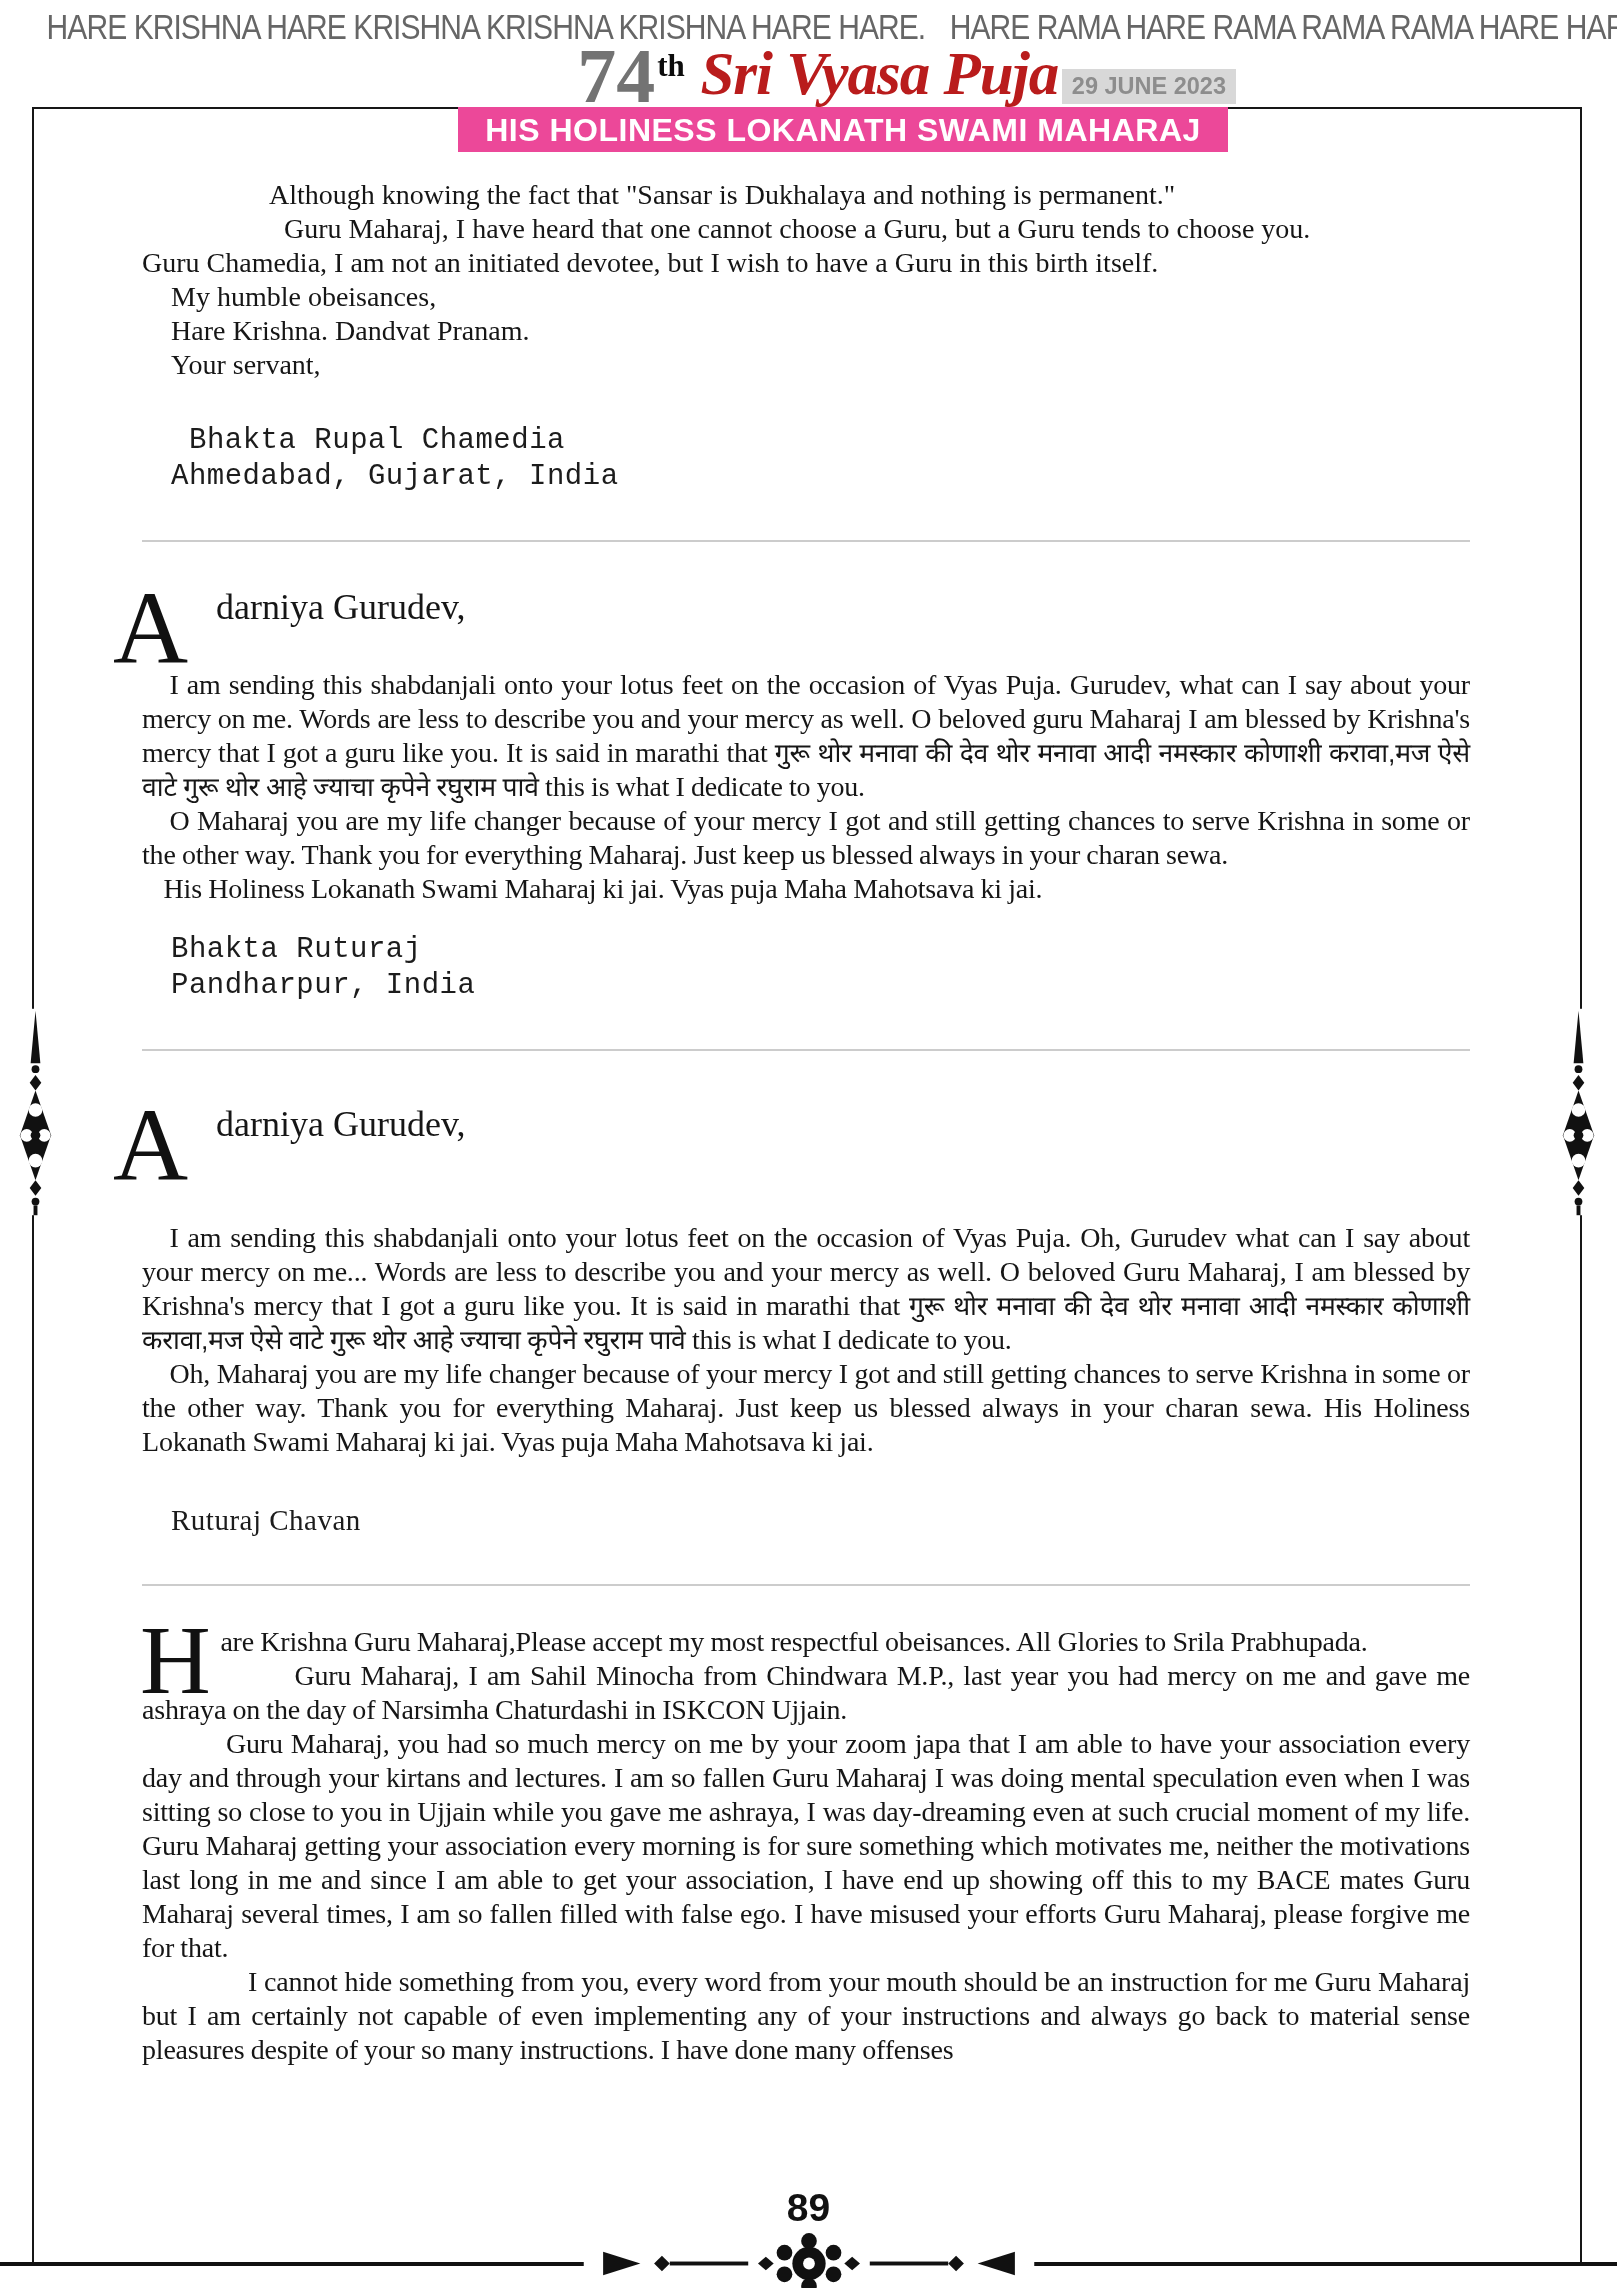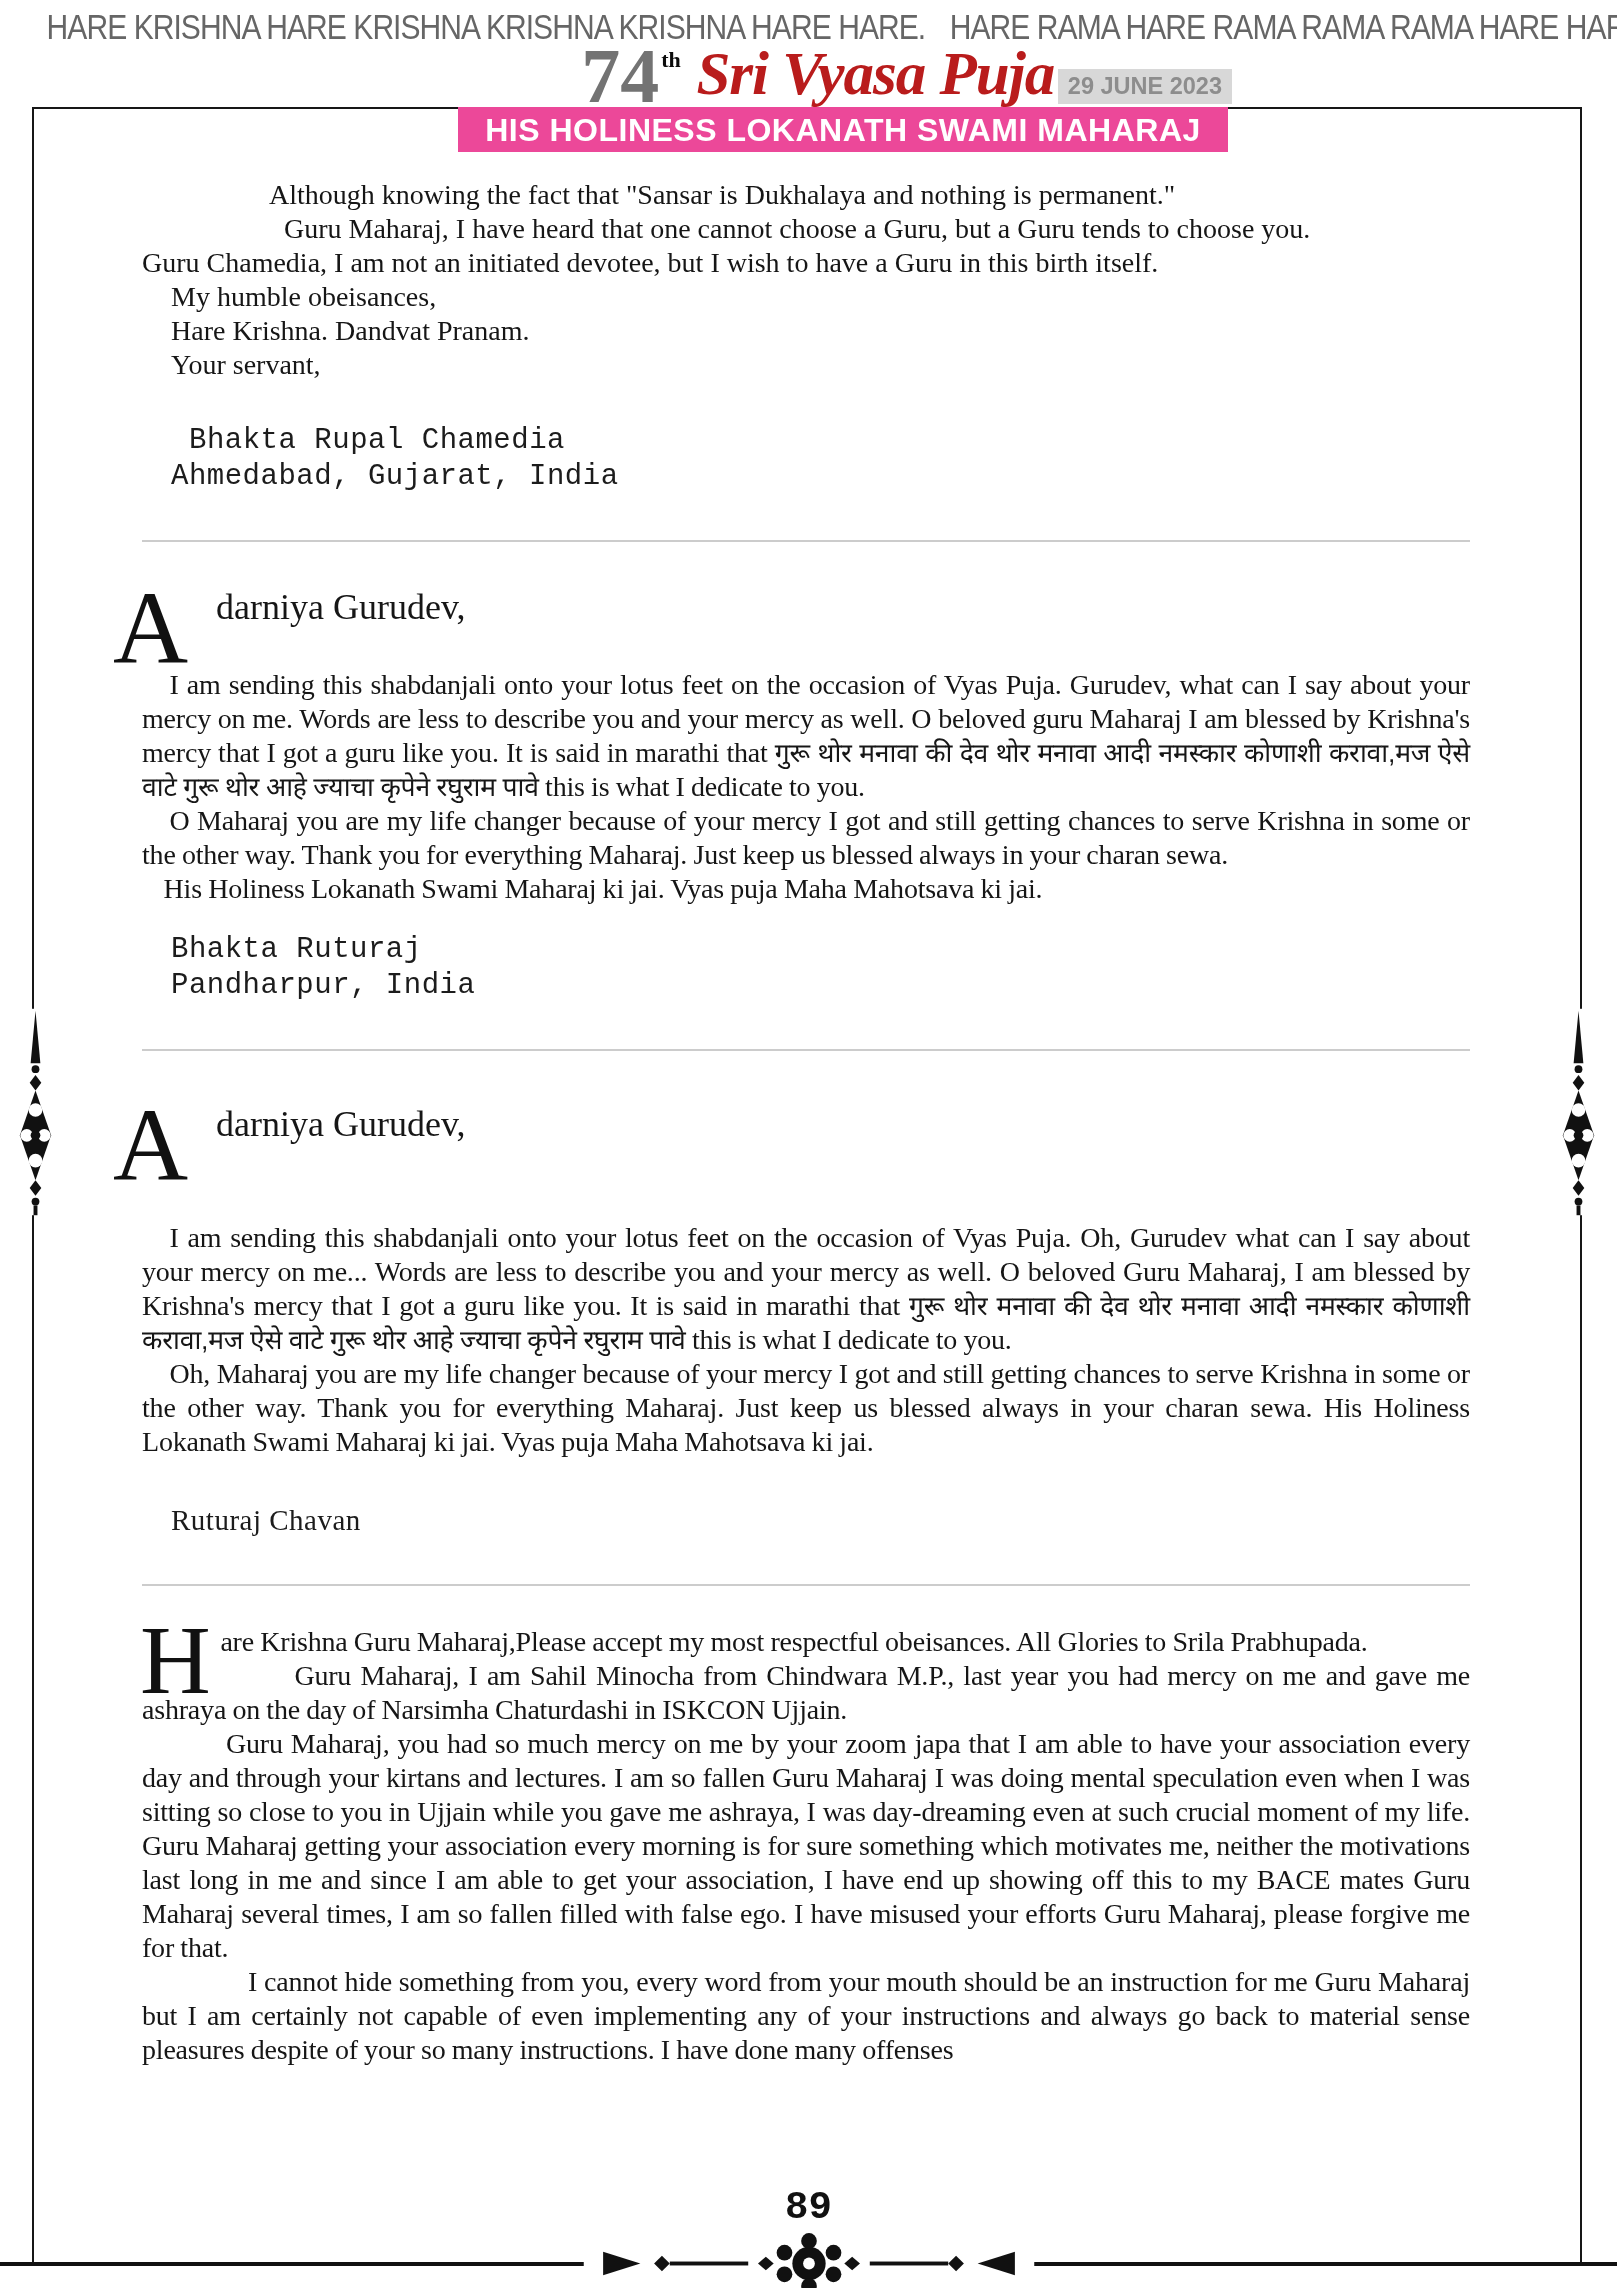--- a/index.html
+++ b/index.html
@@ -8,21 +8,21 @@
 
   
   .mantra{position:absolute;top:7.8px;left:33px;right:33px;display:flex;justify-content:space-between;}
   .mantra span{display:inline-block;font-family:"Liberation Sans",sans-serif;font-size:31px;
                color:#666;letter-spacing:-1px;transform:scale(.97,1.12);transform-origin:center top;white-space:nowrap;}
 
   
   .masthead{position:absolute;top:45px;left:0;width:100%;}
   .masthead-row{display:flex;justify-content:center;align-items:flex-start;transform:translateX(98px);}
   .title-number{font-family:"Liberation Serif",serif;font-weight:700;font-size:78px;line-height:61px;color:#737373;}
-  .title-ordinal{font-family:"Liberation Serif",serif;font-weight:700;font-size:22px;line-height:29px;color:#0c0c0c;margin:0 2px 0 2px;}
+  .title-ordinal{font-family:"Liberation Serif",serif;font-weight:700;font-size:31px;line-height:29px;color:#0c0c0c;margin:6px 2px 0 2px;}
   .title-script{font-family:"Liberation Serif",serif;font-weight:700;font-style:italic;font-size:61px;line-height:57px;
                 letter-spacing:-1px;color:#b91c1c;margin-left:13.7px;}
   .date-badge{align-self:flex-end;margin:0 0 2px 3.9px;background:#d8d8d8;color:#8d8d8d;
               font-family:"Liberation Sans",sans-serif;font-weight:700;font-size:23.5px;padding:3.9px 9.8px;white-space:nowrap;}
 
   
   .frame{position:absolute;left:32px;right:35px;top:107px;height:2157px;
          border-top:2.9px solid #161616;border-left:2.9px solid #161616;border-right:2.9px solid #161616;}
 
   
@@ -56,21 +56,21 @@
   .dropcap-float{float:left;font-size:98px;line-height:63px;margin:3.9px 9.8px 0 -2px;color:#111;}
   .sig-single{margin-top:45px;font-family:Liberation Serif, serif;font-size:29px;color:#1c1c1c;
               letter-spacing:0.5px;padding-left:29px;}
 
   
   .side-orn{position:absolute;top:1008px;width:37px;height:208px;}
   .side-orn.left{left:16.7px;} .side-orn.right{right:19.6px;}
 
   
   .page-num{position:absolute;top:2186px;left:0;width:100%;text-align:center;
-            font-family:Liberation Mono, monospace;font-weight:700;font-size:39px;color:#111;}
+            font-family:Liberation Sans, sans-serif;font-weight:700;font-size:39px;color:#111;}
   .bottom-rule{position:absolute;top:2262px;left:0;right:0;height:3.9px;background:#111;}
   .bottom-orn{position:absolute;top:2231px;left:50%;transform:translateX(-50%);}
 </style>
 </head>
 <body>
 
 <div class="page">
 
   <div class="mantra">
     <span>HARE KRISHNA HARE KRISHNA KRISHNA KRISHNA HARE HARE.</span>

